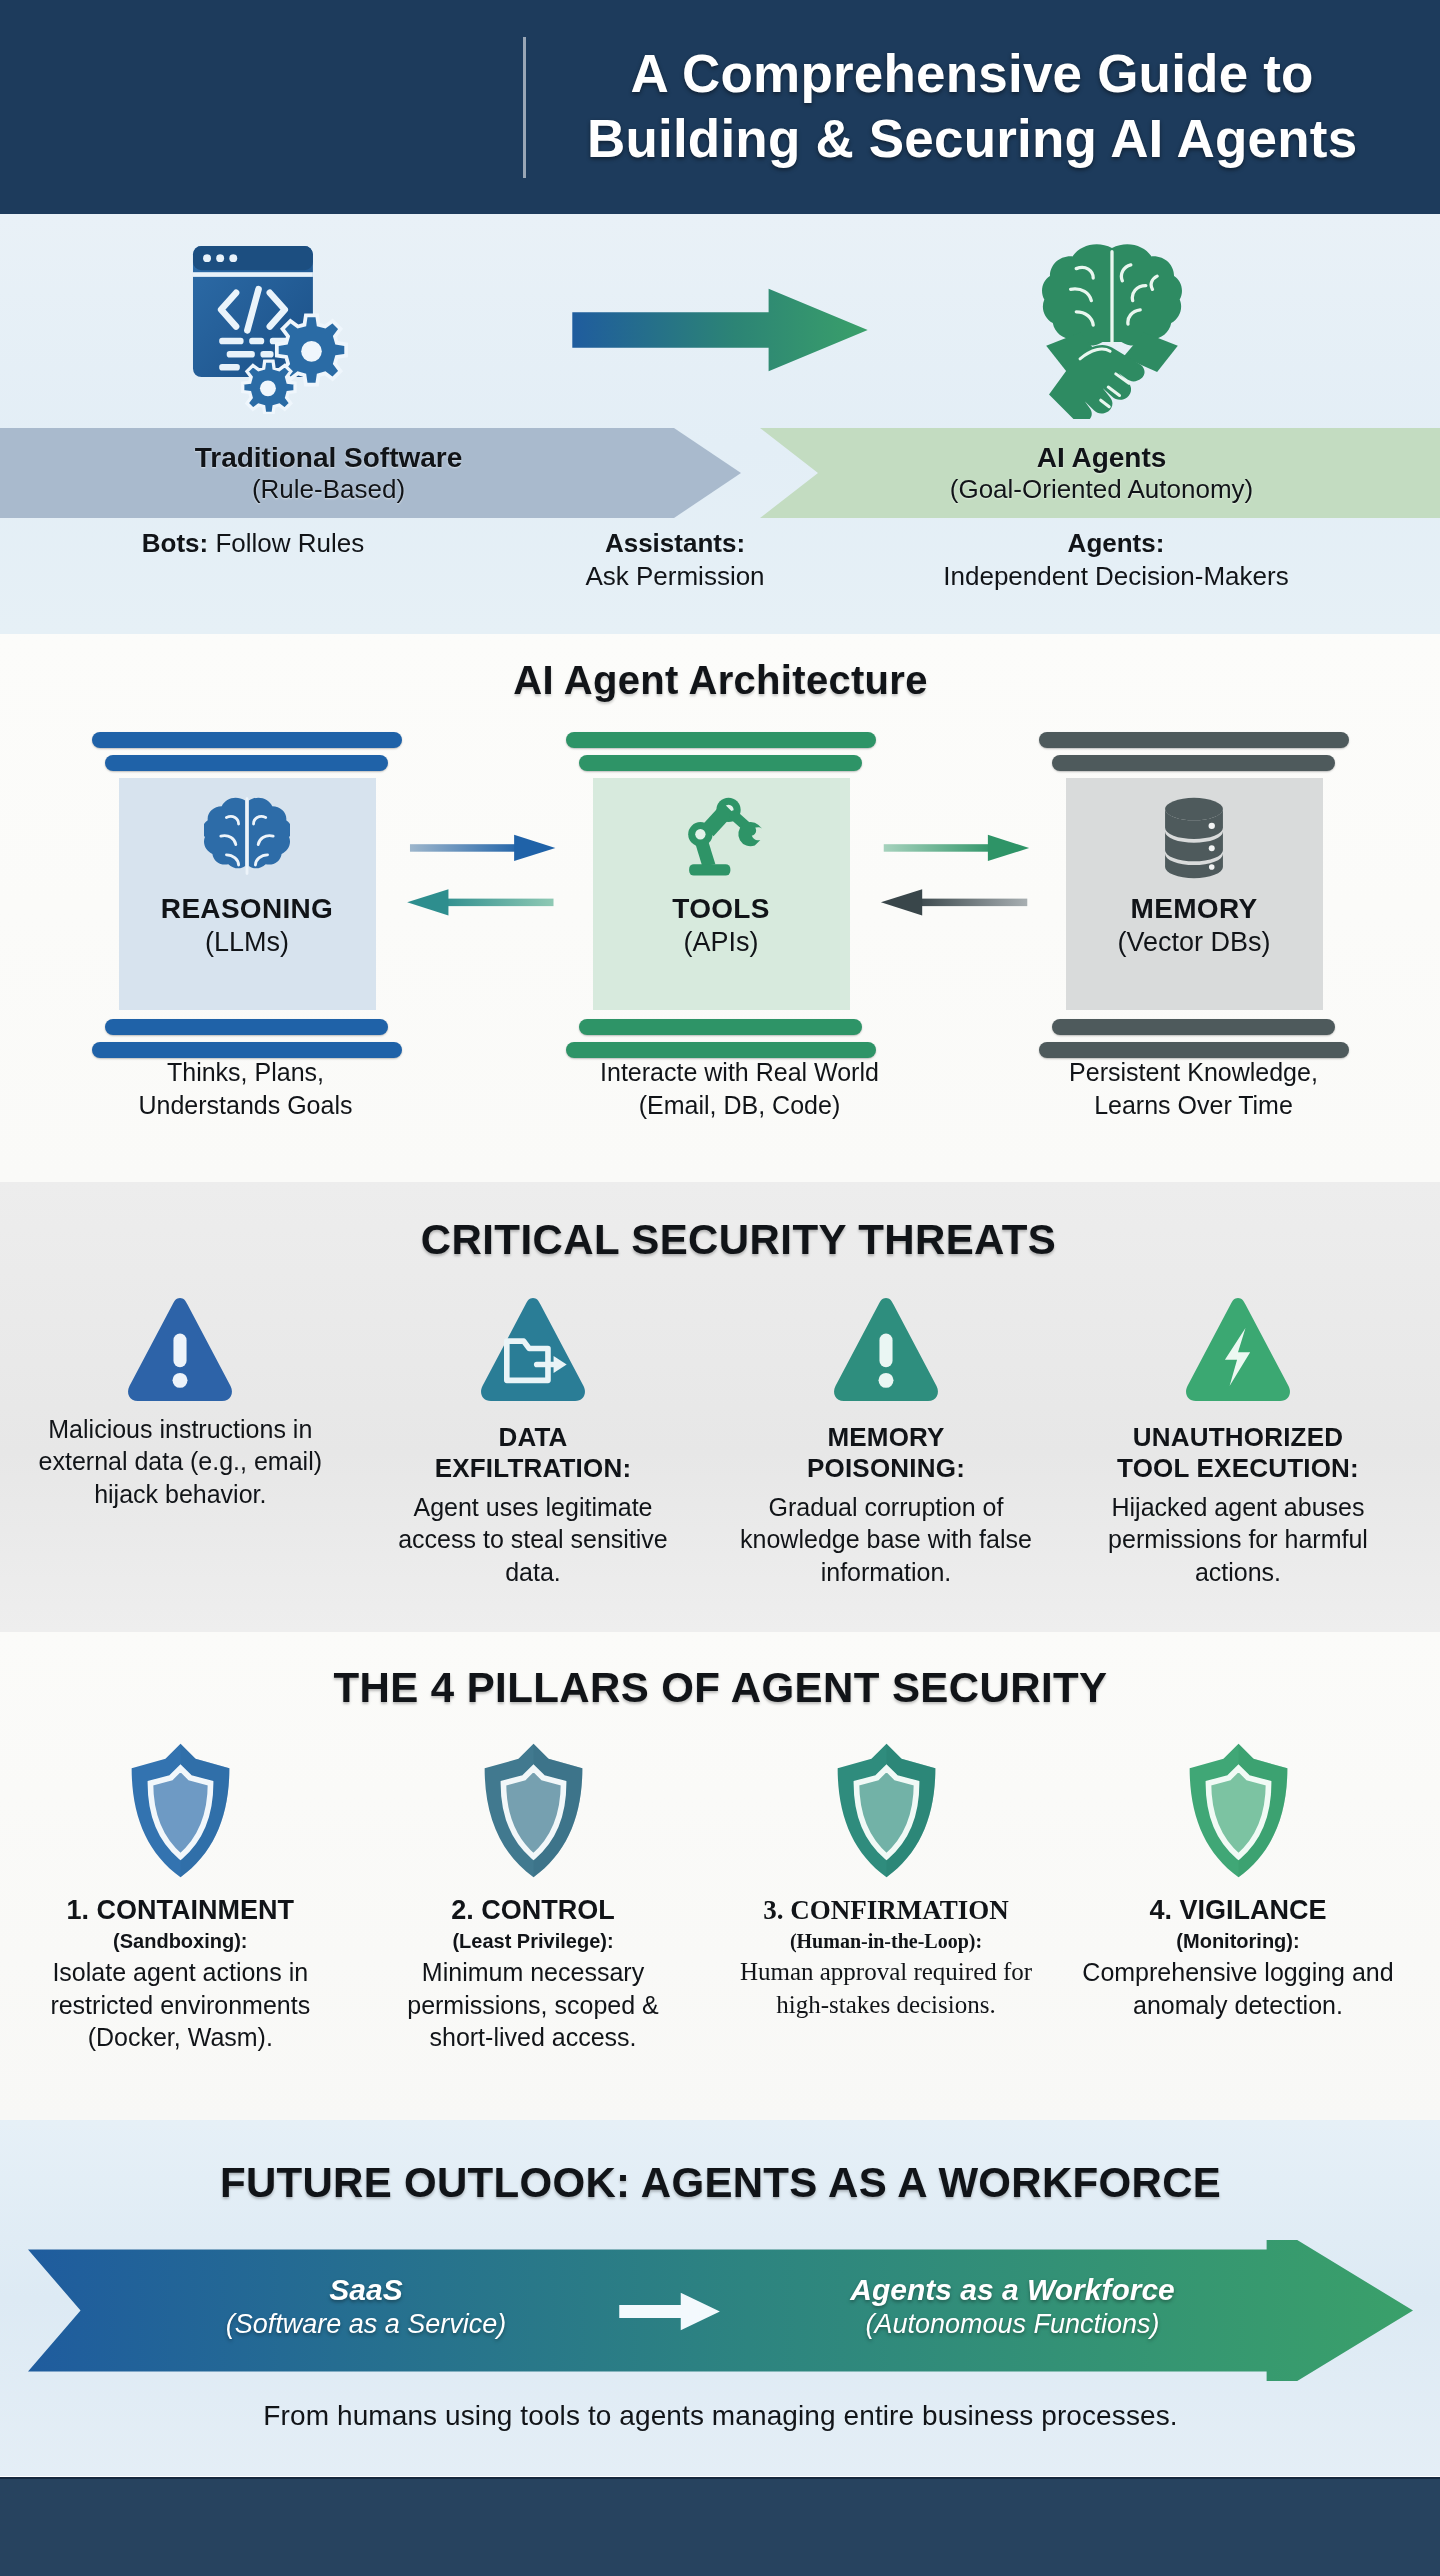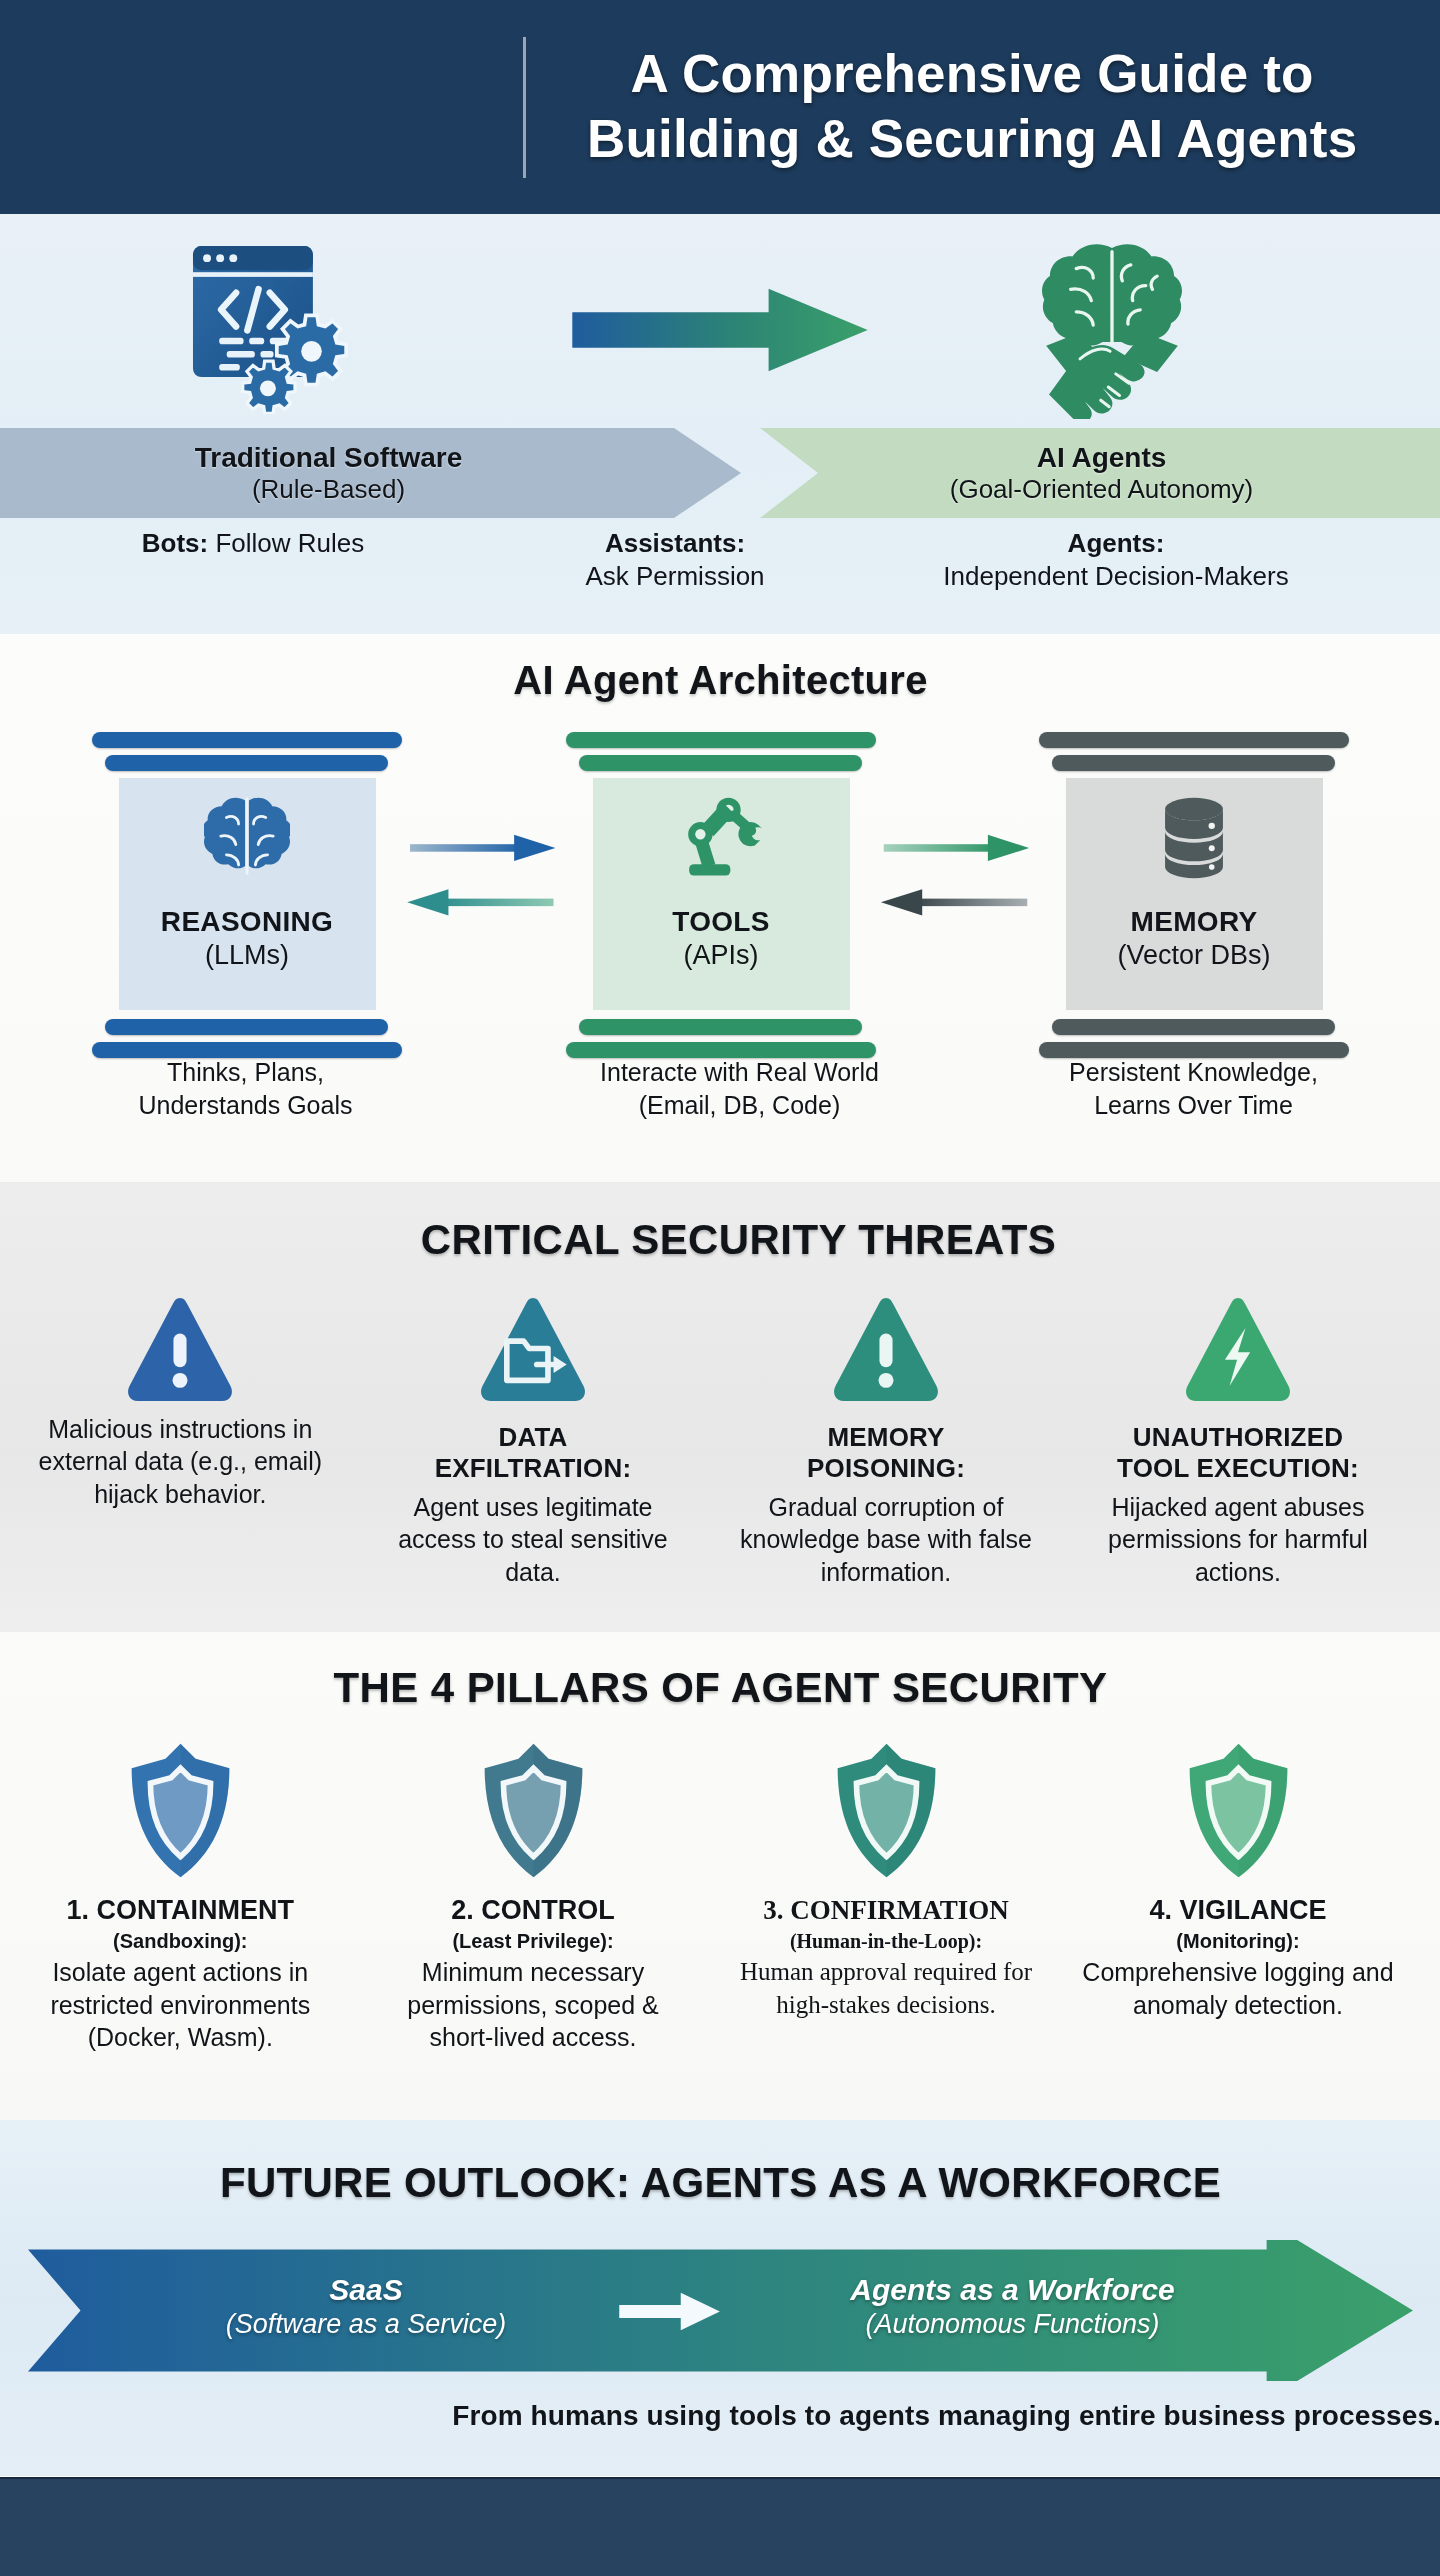--- a/index.html
+++ b/index.html
@@ -84,21 +84,21 @@
   .pillar-2{left:566px;}
   .pillar-3{left:1039px;}
   .cap{height:16px;border-radius:8.4px;box-shadow:0 0.9px 1.9px rgba(0,0,0,.25);}
   .cap.wide{width:310px;margin-left:0;}
   .cap.narrow{width:283px;margin-left:13px;margin-top:6.6px;}
   .pillar-body{
     width:257px;margin:7.5px auto 0;height:232px;
     display:flex;flex-direction:column;align-items:center;justify-content:flex-start;
     padding-top:15px;box-sizing:border-box;
   }
-  .pillar-name{font-size:28px;font-weight:bold;margin-top:23px;letter-spacing:0.3px;}
+  .pillar-name{font-size:28px;font-weight:bold;margin-top:10px;letter-spacing:0.3px;}
   .pillar-sub{font-size:27px;font-weight:normal;margin-top:1.9px;}
   .pillar-foot{
     position:absolute;top:422px;width:413px;text-align:center;
     font-size:25px;line-height:1.3;
   }
   .pfoot-1{left:39px;}
   .pfoot-2{left:533px;}
   .pfoot-3{left:987px;}
   .arch-arrows{position:absolute;left:0;top:0;width:1441px;height:548px;pointer-events:none;}
 
@@ -150,22 +150,22 @@
   }
   .future-arrow{position:absolute;left:28px;top:120px;}
   .fa-text{position:absolute;top:116px;height:141px;display:flex;align-items:center;font-style:italic;}
   .fa-left{left:141px;width:450px;justify-content:center;}
   .fa-right{left:750px;width:525px;justify-content:center;}
   .fa-block{text-align:center;color:#ffffff;line-height:1.24;
     text-shadow:0 1.9px 3.8px rgba(0,0,0,.35);}
   .fa-block .b{font-size:30px;font-weight:bold;}
   .fa-block .n{font-size:27px;font-weight:normal;}
   .future-note{
-    position:absolute;left:0;top:280px;width:1441px;text-align:right;
-    font-size:28px;letter-spacing:0.1px;font-weight:bold;
+    position:absolute;left:0;top:280px;width:1441px;text-align:center;
+    font-size:28px;letter-spacing:0.1px;
   }
 
   
   .footer{
     position:absolute;left:0;top:2477px;width:1441px;height:99px;
     background:#27435F;
     border-top:2.8px solid #16293F;
   }
 </style>
 </head>

